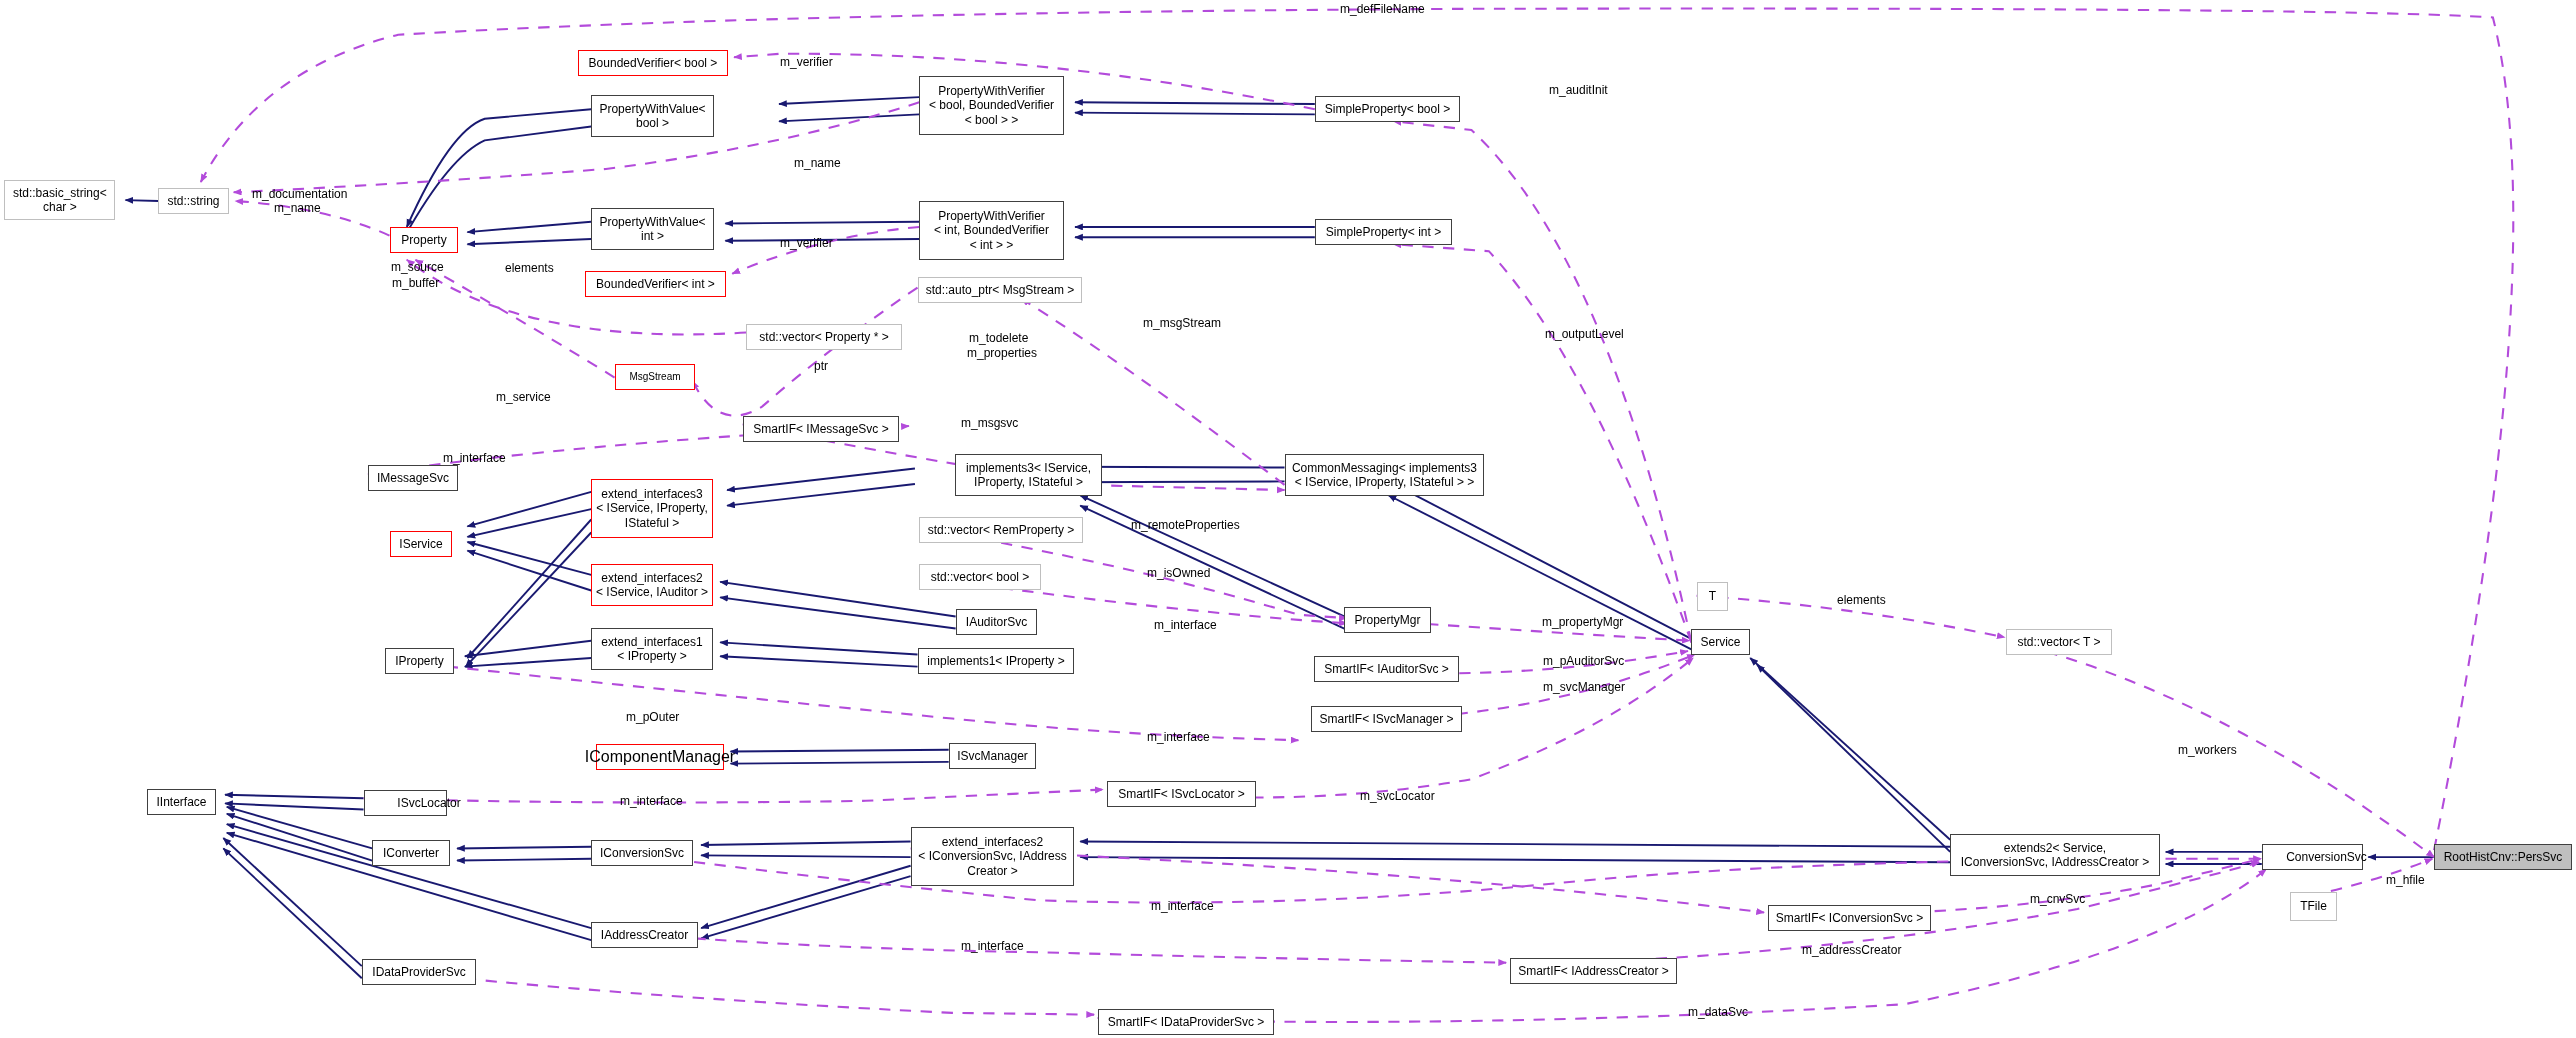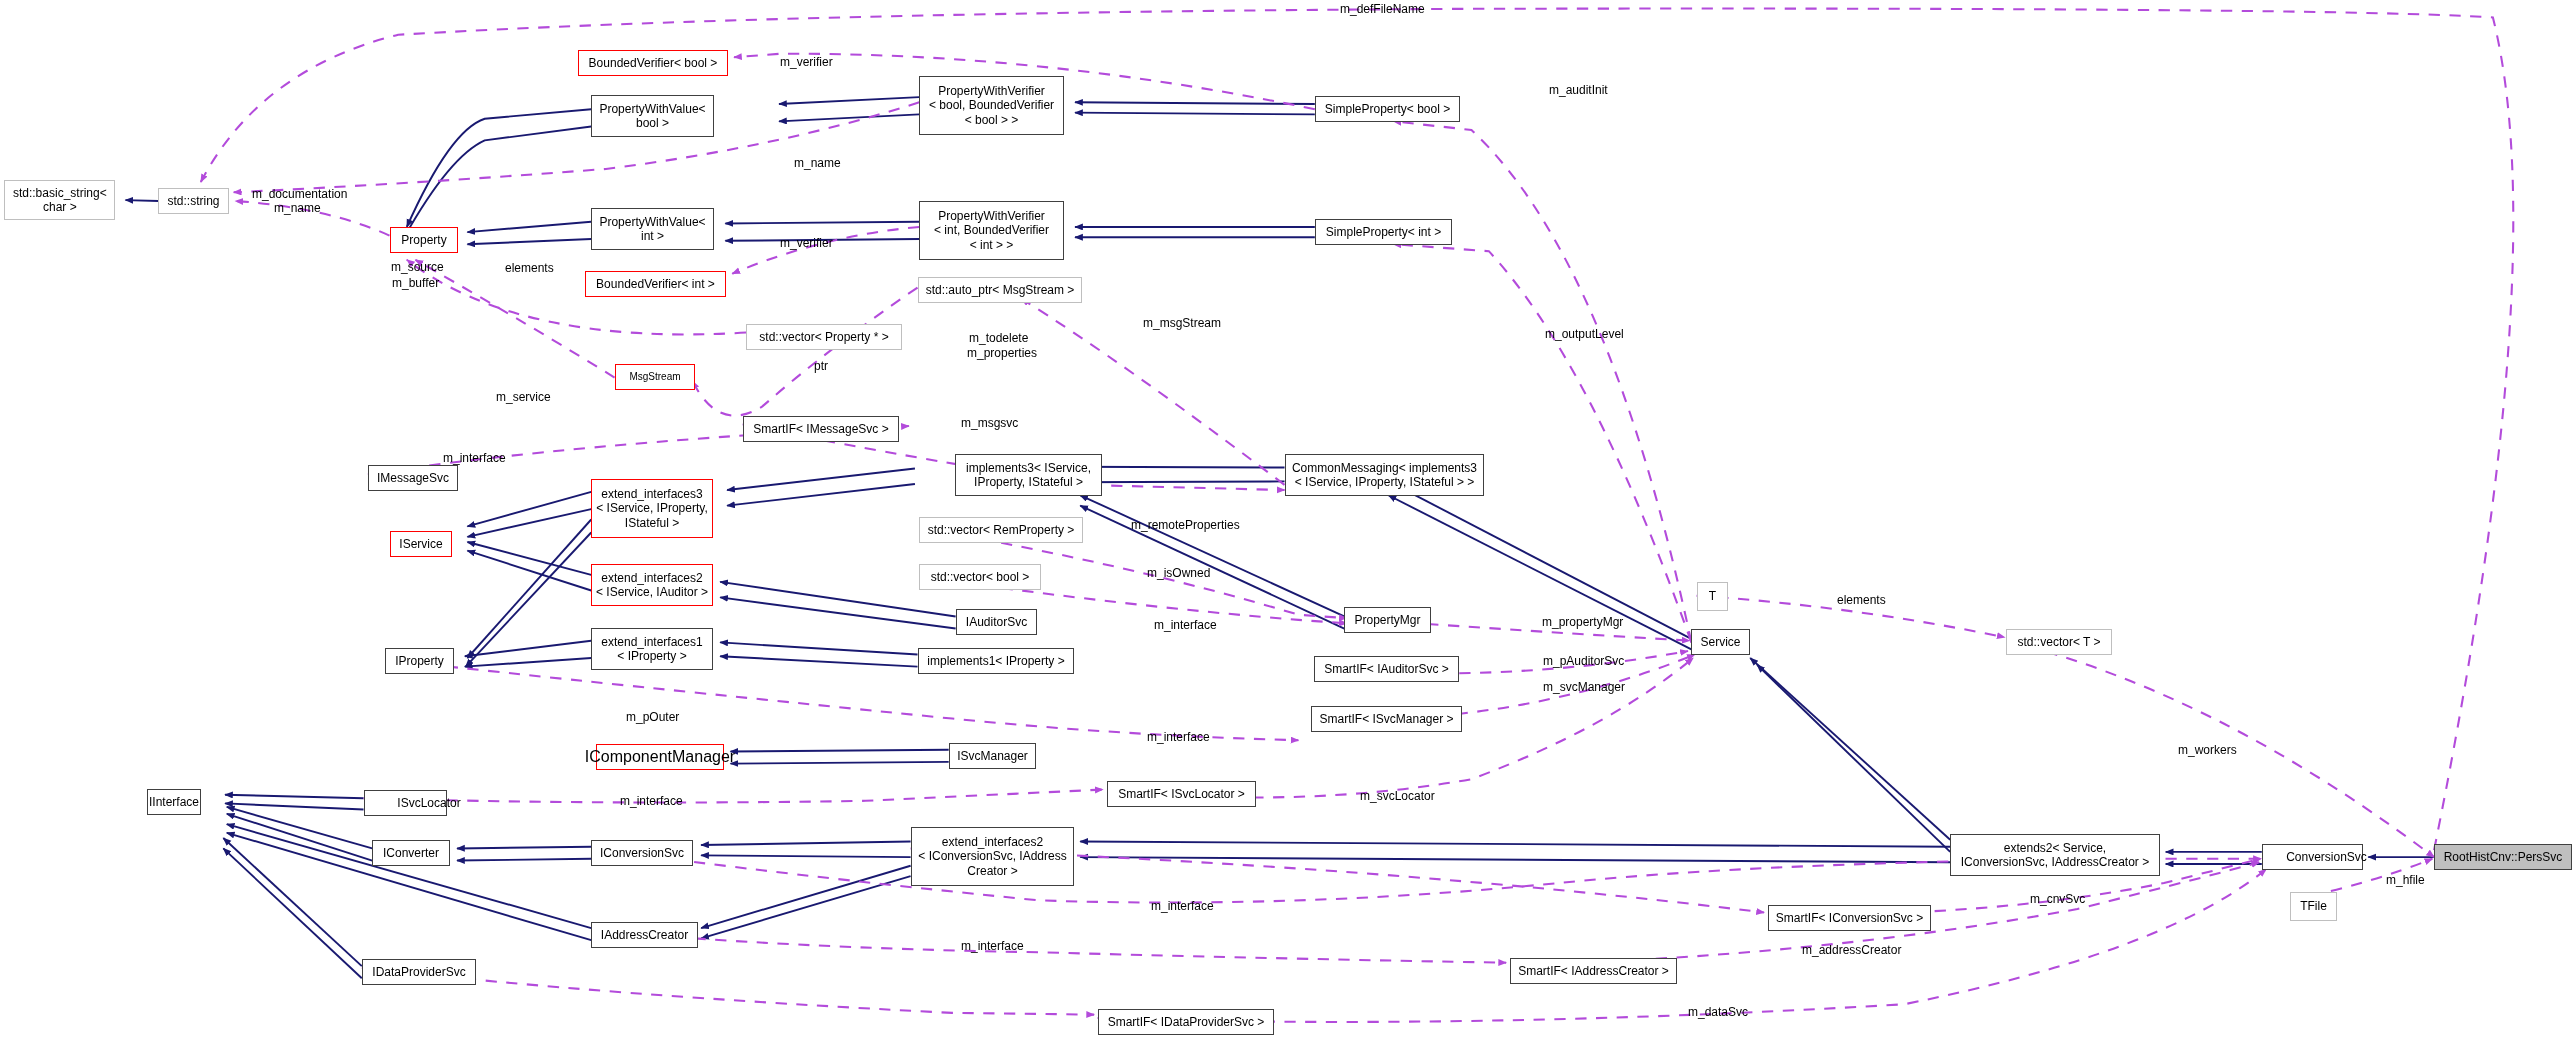--- a/index.html
+++ b/index.html
@@ -208,21 +208,21 @@
       <div class="node" style="left: 1691px; top: 629px; width: 59px; height: 26px; font-size: 12px;">Service</div>
       <div class="node grey" style="left: 2006px; top: 629px; width: 106px; height: 26px; font-size: 12px;">std::vector&lt; T &gt;</div>
       <div class="node" style="left: 591px; top: 628px; width: 122px; height: 42px; font-size: 12px;">extend_interfaces1
 &lt; IProperty &gt;</div>
       <div class="node" style="left: 385px; top: 648px; width: 69px; height: 26px; font-size: 12px;">IProperty</div>
       <div class="node" style="left: 918px; top: 648px; width: 156px; height: 26px; font-size: 12px;">implements1&lt; IProperty &gt;</div>
       <div class="node" style="left: 1314px; top: 656px; width: 145px; height: 26px; font-size: 12px;">SmartIF&lt; IAuditorSvc &gt;</div>
       <div class="node" style="left: 1311px; top: 706px; width: 151px; height: 26px; font-size: 12px;">SmartIF&lt; ISvcManager &gt;</div>
       <div class="node red" style="left: 596px; top: 744px; width: 128px; height: 26px; font-size: 16px;">IComponentManager</div>
       <div class="node" style="left: 949px; top: 743px; width: 87px; height: 26px; font-size: 12px;">ISvcManager</div>
-      <div class="node" style="left: 147px; top: 789px; width: 54px; height: 26px; font-size: 12px;">IInterface</div>
+      <div class="node" style="left: 147px; top: 789px; width: 69px; height: 26px; font-size: 12px;">IInterface</div>
       <div class="node" style="left: 364px; top: 790px; width: 83px; height: 26px; font-size: 12px; padding-left: 47px;">ISvcLocator</div>
       <div class="node" style="left: 1107px; top: 781px; width: 149px; height: 26px; font-size: 12px;">SmartIF&lt; ISvcLocator &gt;</div>
       <div class="node" style="left: 372px; top: 840px; width: 78px; height: 26px; font-size: 12px;">IConverter</div>
       <div class="node" style="left: 591px; top: 840px; width: 102px; height: 26px; font-size: 12px;">IConversionSvc</div>
       <div class="node" style="left: 911px; top: 827px; width: 163px; height: 59px; font-size: 12px;">extend_interfaces2
 &lt; IConversionSvc, IAddress
 Creator &gt;</div>
       <div class="node" style="left: 1950px; top: 834px; width: 210px; height: 42px; font-size: 12px;">extends2&lt; Service,
 IConversionSvc, IAddressCreator &gt;</div>
       <div class="node" style="left: 2262px; top: 844px; width: 101px; height: 26px; font-size: 12px; padding-left: 28px;">ConversionSvc</div>

